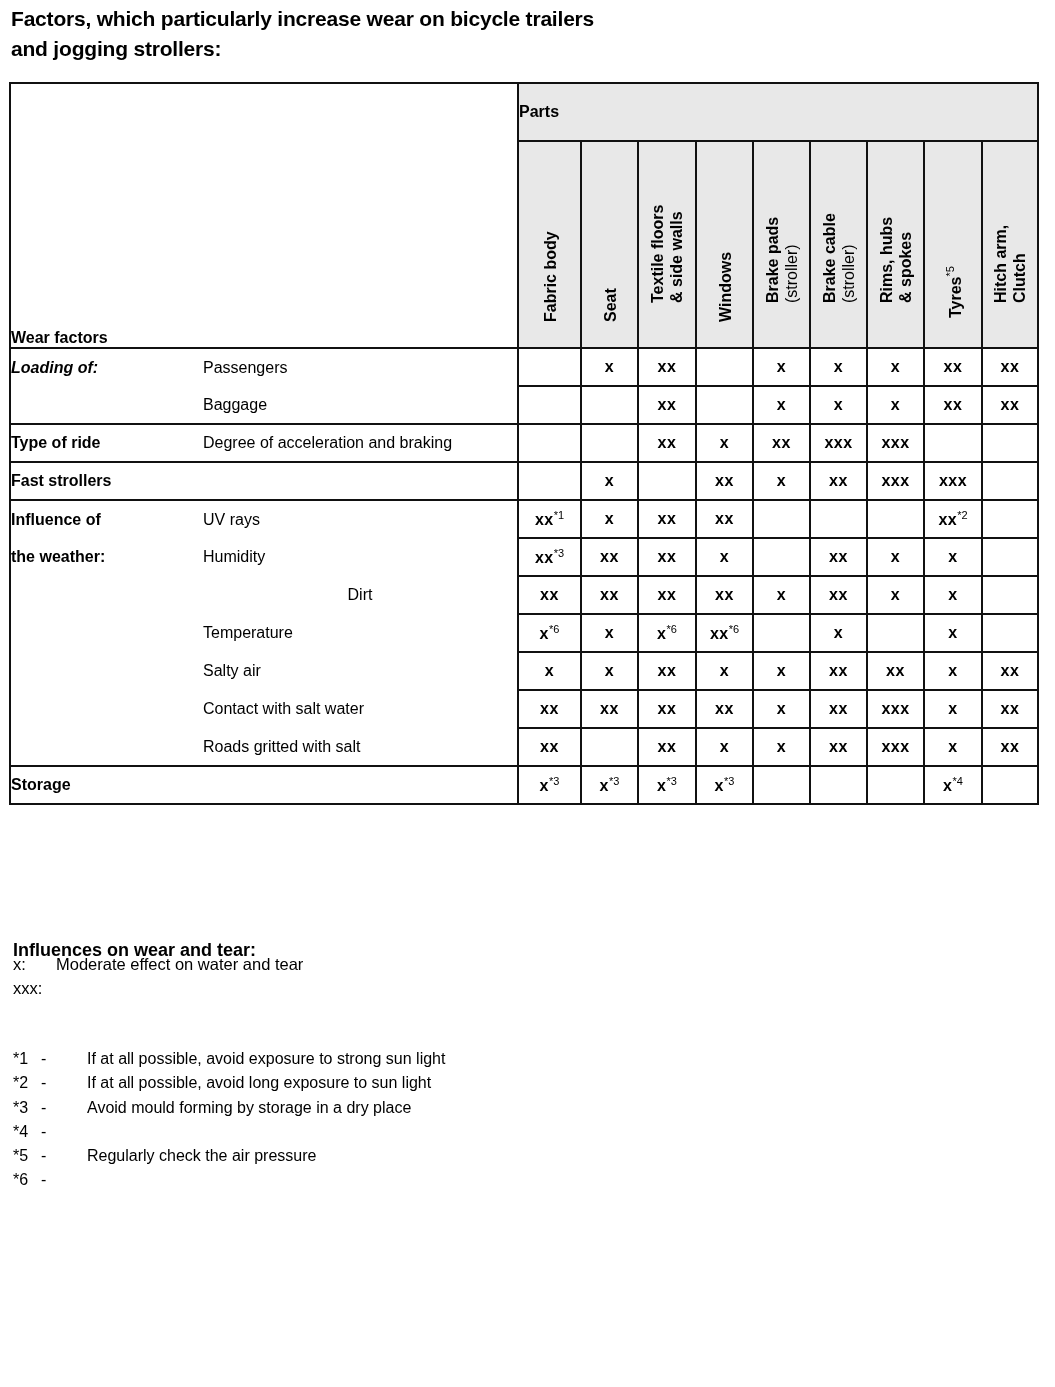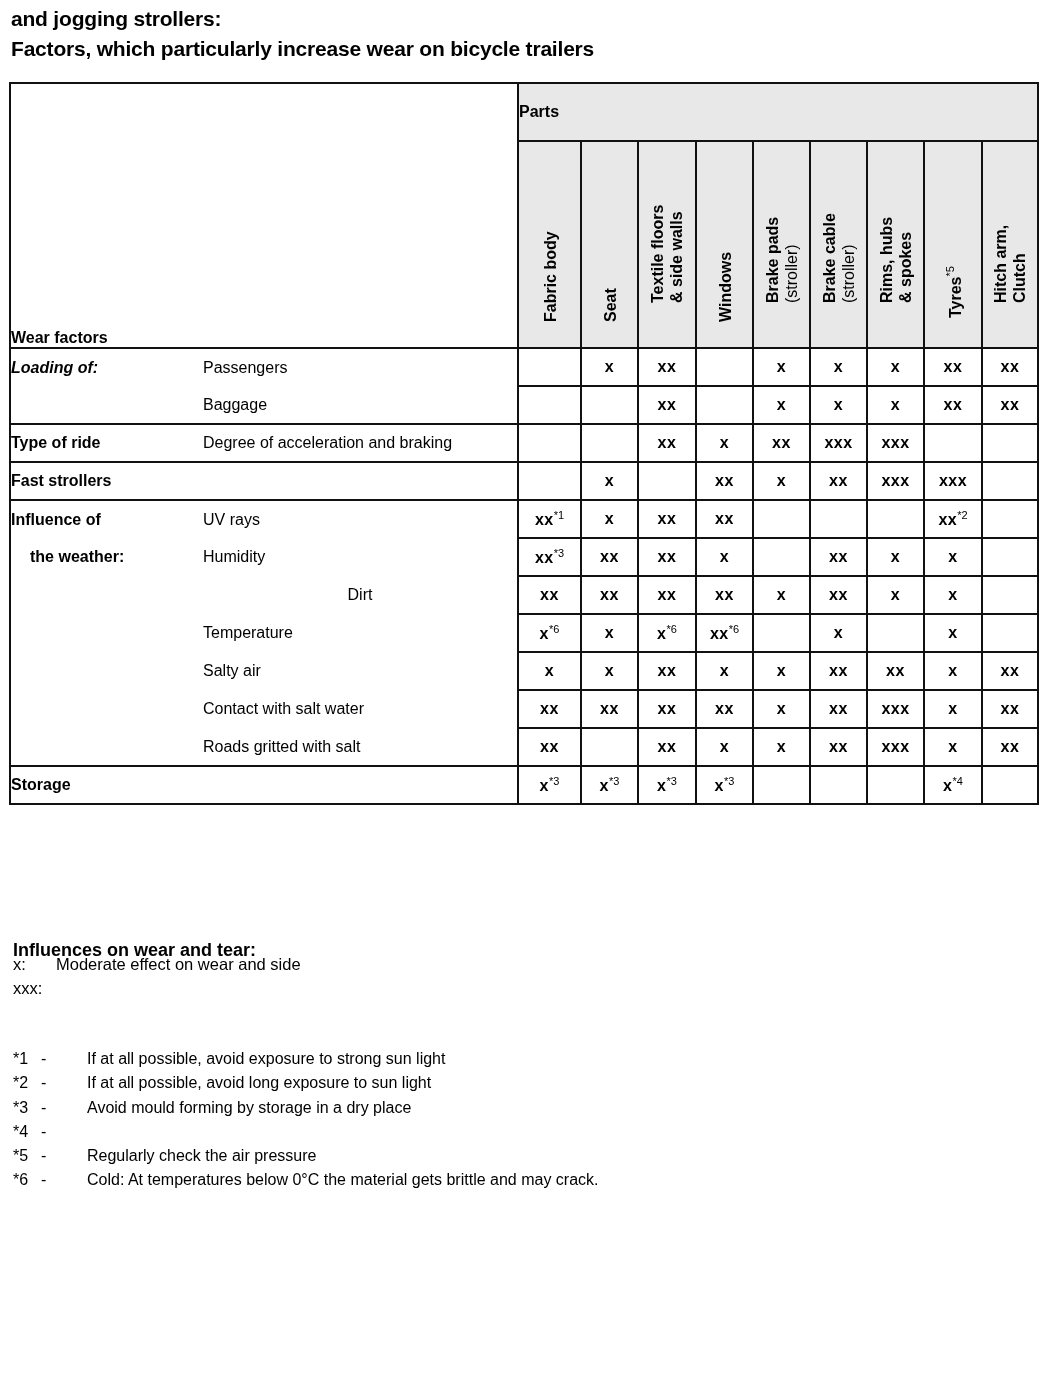--- a/index.html
+++ b/index.html
@@ -28,22 +28,22 @@
   .legend .k { display: inline-block; }
   .notes { position: absolute; left: 13px; top: 1047px; font-size: 16px; line-height: 24.3px; }
   .notes .row { display: flex; }
   .notes .k { width: 28px; }
   .notes .d { width: 46px; }
 </style>
 </head>
 <body>
 
 <div class="title">
+  <div>Factors, which particularly increase wear on bicycle trailers</div>
   <div>and jogging strollers:</div>
-  <div>Factors, which particularly increase wear on bicycle trailers</div>
 </div>
 
 <table class="wear" id="wear-table">
   <colgroup>
     <col style="width:185px">
       <col style="width:323px">
     <col style="width:63px">
       <col style="width:57px">
       <col style="width:58px">
       <col style="width:57px">
@@ -171,21 +171,21 @@
         <td class="val"><span>x</span></td>
         <td class="val"><span>xx</span></td>
         <td class="val"><span>xx</span></td>
         <td class="val"><span></span></td>
         <td class="val"><span></span></td>
         <td class="val"><span></span></td>
         <td class="val"><span>xx</span><sup>*2</sup></td>
         <td class="val"><span></span></td>
       </tr>
       <tr class="dr thin">
-        <td class="cat nob-top nob-bot" style="border-right: none; padding-left: 19px;">the weather:</td>
+        <td class="cat nob-top nob-bot" style="border-right: none;">the weather:</td>
         <td class="fac nob-top nob-bot" style="border-left: none; padding-left: 8px;">Humidity</td>
         <td class="val" style="border-top: 1px solid rgb(136, 136, 136);"><span>xx</span><sup>*3</sup></td>
         <td class="val" style="border-top: 1px solid rgb(136, 136, 136);"><span>xx</span></td>
         <td class="val" style="border-top: 1px solid rgb(136, 136, 136);"><span>xx</span></td>
         <td class="val" style="border-top: 1px solid rgb(136, 136, 136);"><span>x</span></td>
         <td class="val" style="border-top: 1px solid rgb(136, 136, 136);"><span></span></td>
         <td class="val" style="border-top: 1px solid rgb(136, 136, 136);"><span>xx</span></td>
         <td class="val" style="border-top: 1px solid rgb(136, 136, 136);"><span>x</span></td>
         <td class="val" style="border-top: 1px solid rgb(136, 136, 136);"><span>x</span></td>
         <td class="val" style="border-top: 1px solid rgb(136, 136, 136);"><span></span></td>
@@ -268,21 +268,21 @@
         <td class="val"><span>x</span><sup>*4</sup></td>
         <td class="val"><span></span></td>
       </tr>
     </tbody>
 </table>
 
 <div class="legend-title">Influences on wear and tear:</div>
 <div class="legend">
   <div class="row">
       <span class="k" style="width:43px">x:</span>
-      <span>Moderate effect on wear and side</span>
+      <span>Moderate effect on water and tear</span>
     </div>
   <div class="row">
       <span class="k" style="width:38px">xxx:</span>
     </div>
 </div>
 
 <div class="notes">
   <div class="row">
       <span class="k">*1</span>
       <span class="d">-</span>
@@ -303,15 +303,14 @@
       <span class="d">-</span>
     </div>
   <div class="row">
       <span class="k">*5</span>
       <span class="d">-</span>
       <span>Regularly check the air pressure</span>
     </div>
   <div class="row">
       <span class="k">*6</span>
       <span class="d">-</span>
-      <span>Cold: At temperatures below 0°C the material gets brittle and may crack.</span>
     </div>
 </div>
 
 </body></html>

